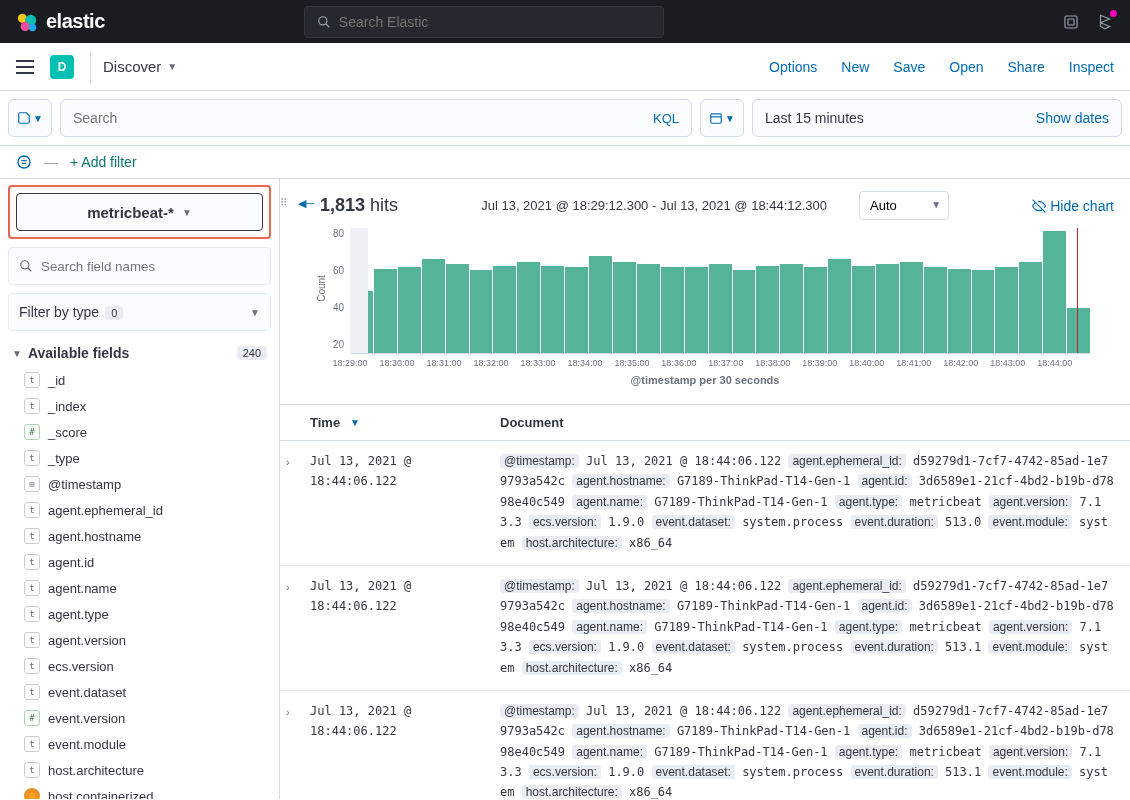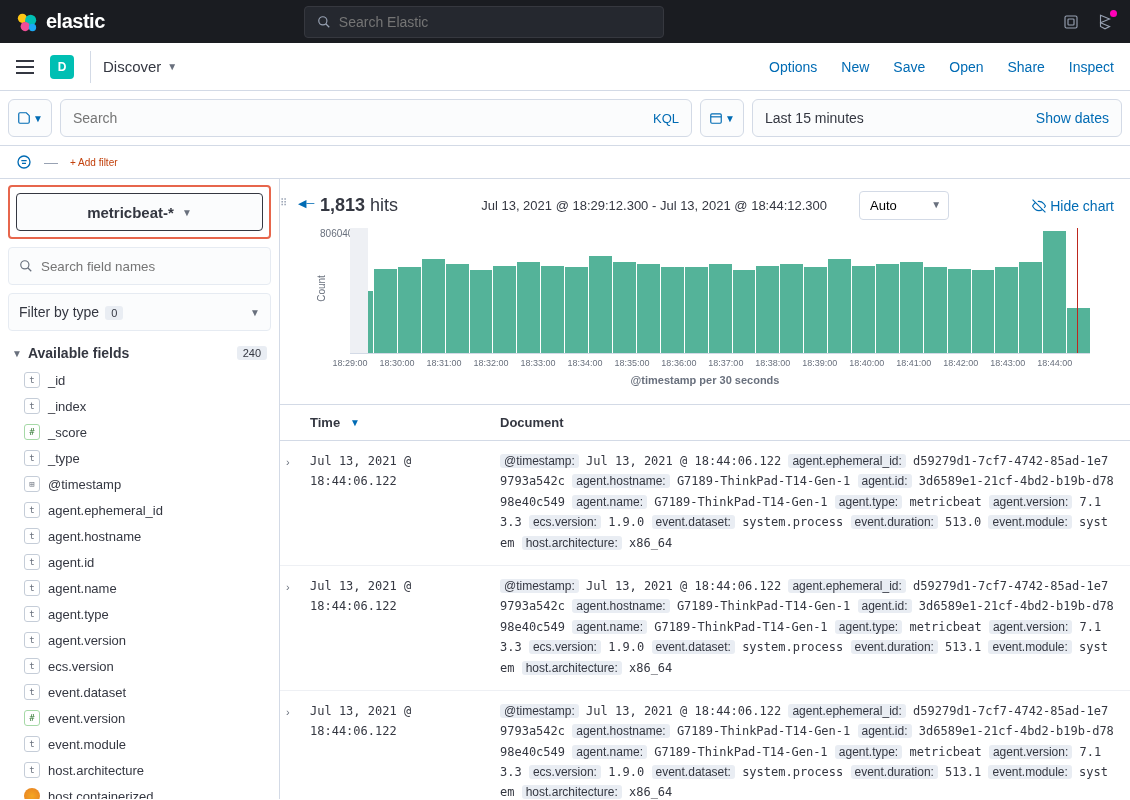--- a/index.html
+++ b/index.html
@@ -28,21 +28,21 @@
 .qbox.q2 { flex: 1; padding: 12px 12px; }
 .qbox.q2 input { border: none; background: transparent; flex: 1; outline: none; font-size: 14px; }
 .kql { color: #006bb4; font-weight: 500; font-size: 13px; }
 .qbox.q3 { width: 44px; justify-content: center; gap: 2px; }
 .qbox.q4 { width: 370px; padding: 0 12px; justify-content: space-between; }
 .show-dates { color: #006bb4; cursor: pointer; }
 .refresh-btn { background: #0077cc; color: #fff; border: none; border-radius: 6px; height: 38px; padding: 0 16px; font-size: 14px; font-weight: 500; display: flex; align-items: center; gap: 6px; cursor: pointer; }
 
 .filterbar { padding: 8px 16px; display: flex; align-items: center; gap: 12px; border-bottom: 1px solid #d3dae6; }
 .filter-icon { color: #006bb4; }
-.add-filter { color: #c2410c; font-size: 10px; cursor: pointer; }
+.add-filter { color: #0f766e; font-size: 14px; cursor: pointer; }
 
 .main { display: flex; height: calc(100vh - 180px); }
 .sidebar { width: 280px; border-right: 1px solid #d3dae6; padding: 6px 8px 8px 8px; overflow-y: auto; }
 .index-box { border: 2px solid #e7664c; border-radius: 4px; padding: 6px; margin-bottom: 8px; }
 .index-select { border: 1px solid #343741; background: #fbfcfd; border-radius: 4px; height: 38px; display: flex; align-items: center; justify-content: center; gap: 8px; font-weight: 600; font-size: 15px; cursor: pointer; }
 .field-search { border: 1px solid #e6ebf2; border-radius: 4px; height: 38px; display: flex; align-items: center; padding: 0 10px; gap: 8px; margin-bottom: 8px; background: #fbfcfd; }
 .field-search input { border: none; outline: none; flex: 1; background: transparent; }
 .filter-type { border: 1px solid #e6ebf2; border-radius: 4px; height: 38px; display: flex; align-items: center; padding: 0 10px; justify-content: space-between; margin-bottom: 8px; background: #fbfcfd; }
 .badge-count { background: #e9edf3; border-radius: 3px; padding: 1px 6px; font-size: 11px; margin-left: 6px; }
 .section-header { display: flex; align-items: center; gap: 6px; padding: 6px 4px; font-weight: 600; justify-content: space-between; cursor: pointer; }
@@ -58,21 +58,21 @@
 .collapse-icon { position: absolute; left: 18px; top: 18px; color: #006bb4; font-size: 11px; cursor: pointer; }
 .result-header { padding: 12px 16px 4px 40px; display: flex; align-items: center; gap: 24px; }
 .hits { font-size: 18px; }
 .hits strong { font-size: 18px; }
 .time-range { font-size: 13px; color: #343741; margin-left: auto; margin-right: 8px; }
 .interval-select { border: 1px solid #d3dae6; border-radius: 4px; padding: 6px 22px 6px 10px; font-size: 13px; background: #fff; appearance: none; cursor: pointer; width: 90px; }
 .hide-chart { color: #006bb4; font-size: 14px; display: flex; align-items: center; gap: 4px; cursor: pointer; margin-left: auto; }
 
 .chart-area { padding: 4px 40px 8px 40px; }
 .chart { display: flex; height: 140px; position: relative; }
-.y-axis { display: flex; flex-direction: row; justify-content: space-between; font-size: 10px; color: #69707d; text-align: right; padding-right: 6px; width: 30px; padding-bottom: 18px; }
+.y-axis { display: flex; flex-direction: column; justify-content: space-between; font-size: 10px; color: #69707d; text-align: right; padding-right: 6px; width: 30px; padding-bottom: 18px; }
 .y-label { position: absolute; left: -12px; top: 50%; transform: rotate(-90deg) translateX(15px); font-size: 10px; color: #69707d; transform-origin: center; }
 .bars-wrap { flex: 1; display: flex; flex-direction: column; }
 .bars { flex: 1; display: flex; align-items: flex-end; gap: 1px; border-bottom: 1px solid #d3dae6; position: relative; }
 .bars::before { content: ''; position: absolute; left: 0; top: 0; bottom: 0; width: 18px; background: #eef0f4; }
 .bar { background: #54b399; width: 100%; }
 .x-axis { display: flex; justify-content: space-between; font-size: 9px; color: #69707d; margin-top: 4px; }
 .x-axis span { transform: translateX(-50%); white-space: nowrap; }
 .x-label { text-align: center; font-size: 11px; color: #69707d; margin-top: 6px; font-weight: 600; }
 .marker { position: absolute; right: 12px; top: 0; bottom: 0; width: 1px; background: #bd271e; }
 

